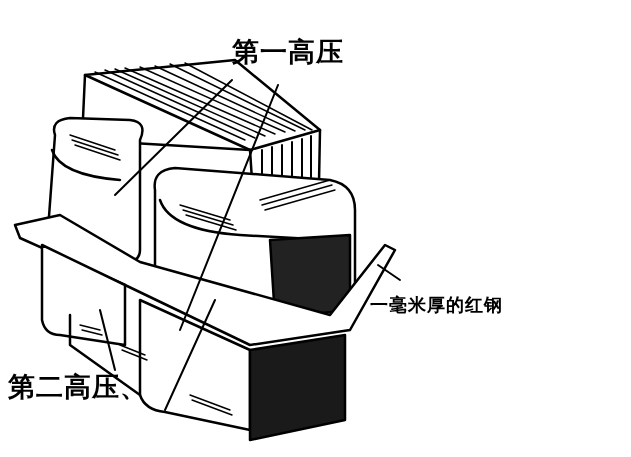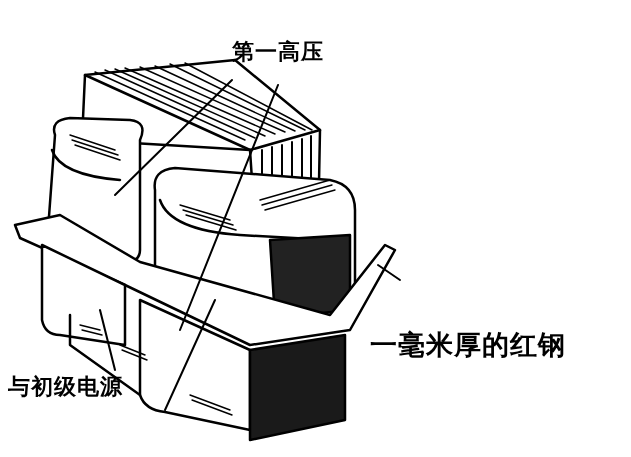--- a/index.html
+++ b/index.html
@@ -1,20 +1,20 @@
 <!DOCTYPE html>
 <html><head>
 <meta charset="utf-8">
 <style>
   html, body { margin:0; padding:0; background:#ffffff; }
   .canvas { position:relative; width:631px; height:457px; overflow:hidden; background:#ffffff; }
   svg.art { position:absolute; left:0; top:0; }
-  .label { position:absolute; font-family:"DejaVu Sans", sans-serif; color:#000; font-size:22px; line-height:34px; white-space:nowrap; letter-spacing:1px; font-weight:bold; }
+  .label { position:absolute; font-family:"DejaVu Sans", sans-serif; color:#000; font-size:27px; line-height:34px; white-space:nowrap; letter-spacing:1px; font-weight:bold; }
   .lbl-top { left:232px; top:35px; }
-  .lbl-right { left:370px; top:288px; font-size:27px;margin-top:40px; }
+  .lbl-right { left:370px; top:288px; font-size:18px; }
   .lbl-left { left:8px; top:370px; }
 </style>
 </head>
 <body>
 
 <div class="canvas">
   <svg class="art" width="631" height="457" viewBox="0 0 631 457">
     <g fill="none" stroke="#000" stroke-width="2.5" stroke-linejoin="round" stroke-linecap="round">
 
       <g>
@@ -92,15 +92,15 @@
         <line x1="215" y1="300" x2="165" y2="410"></line>
       </g>
     </g>
   </svg>
 
   <div class="label lbl-top">第一高压</div>
   <div class="label lbl-right">
     <div>一毫米厚的红钢</div>
   </div>
   <div class="label lbl-left">
-    <div>与初级电源</div>
+    <div>第二高压、</div>
   </div>
 </div>
 
 </body></html>

